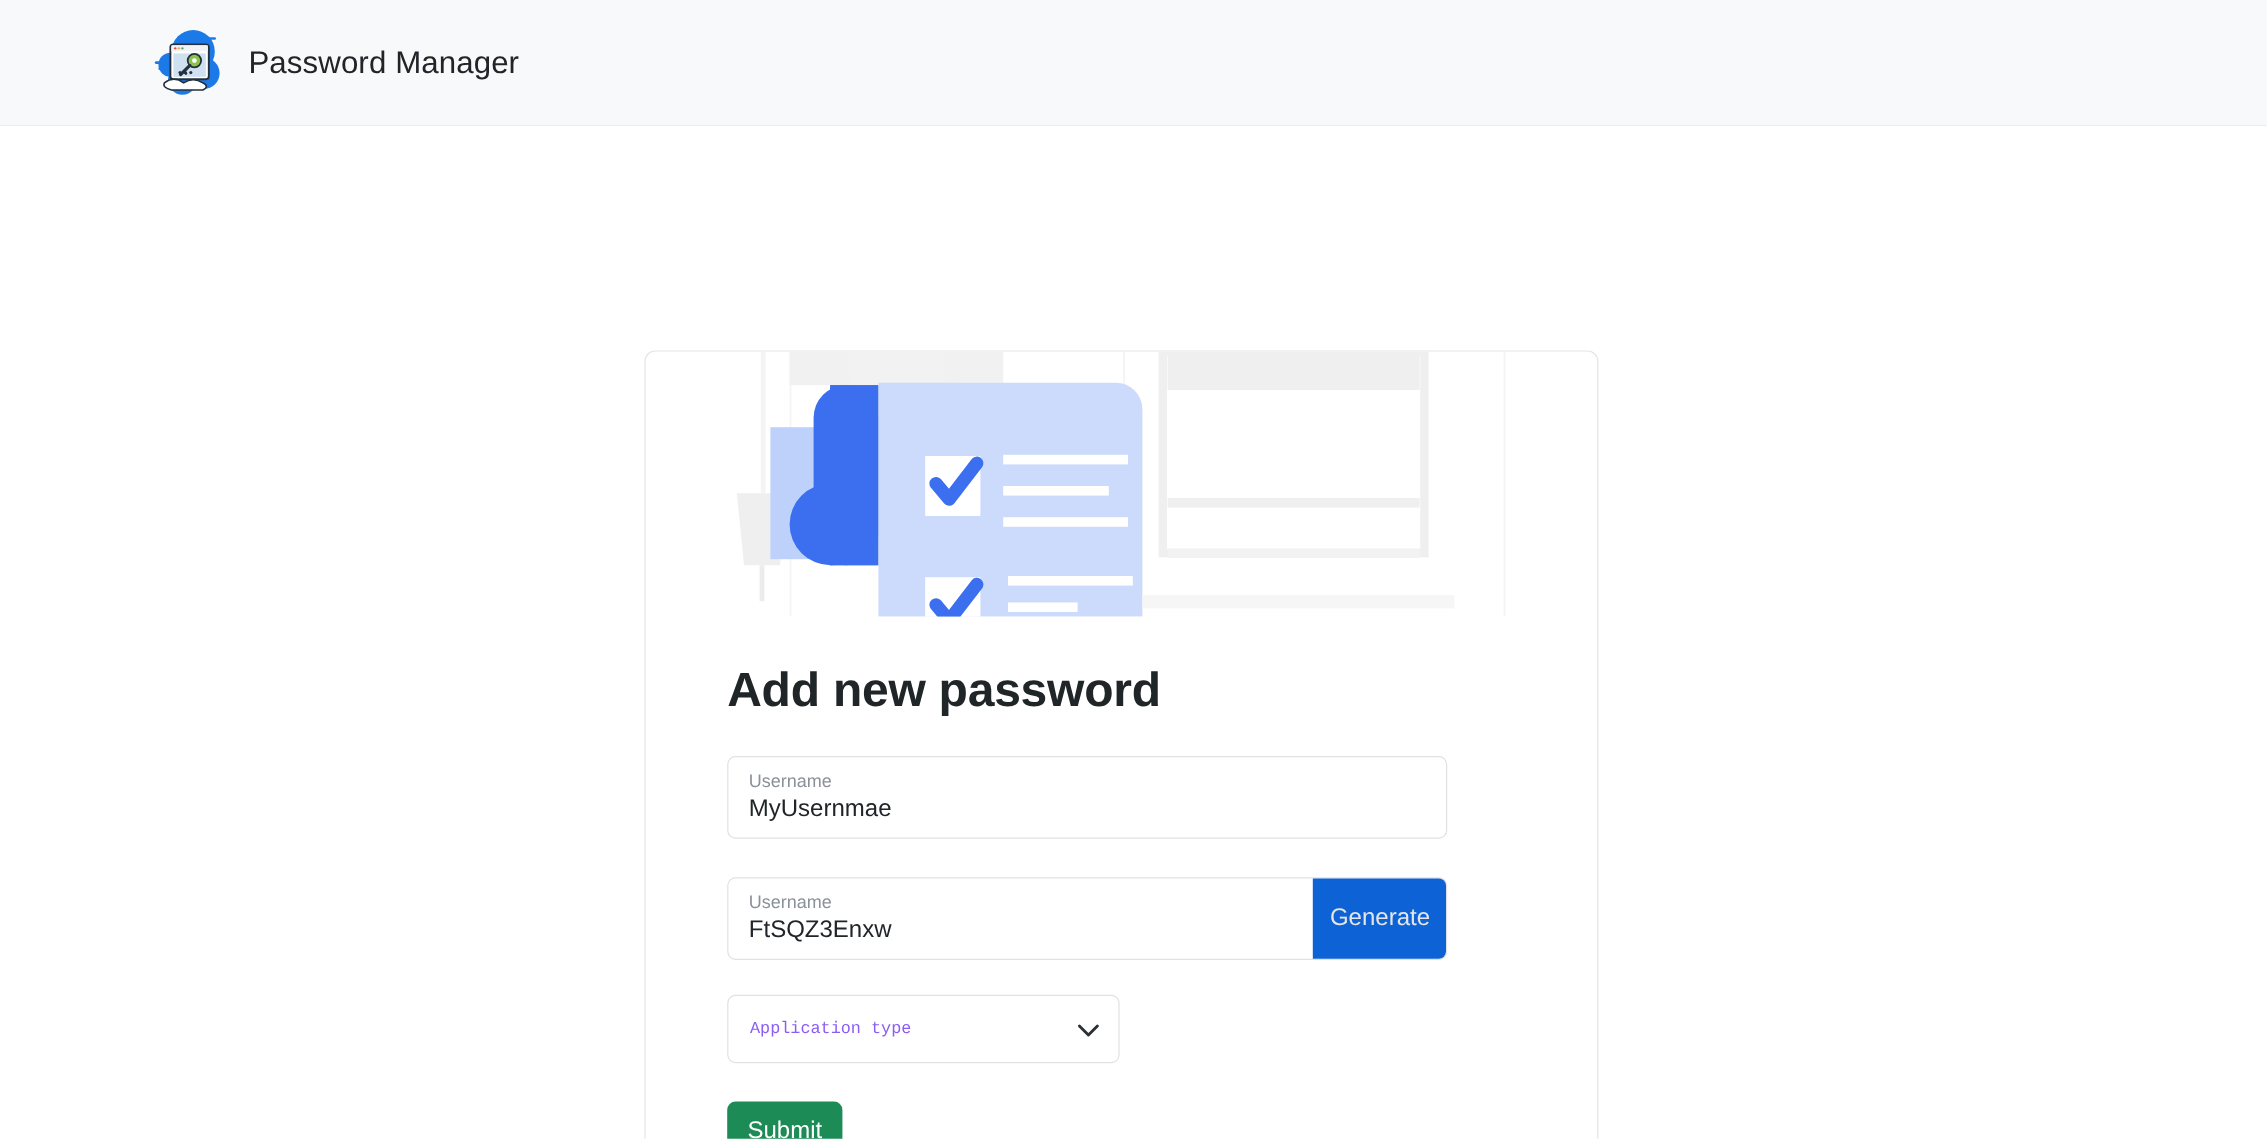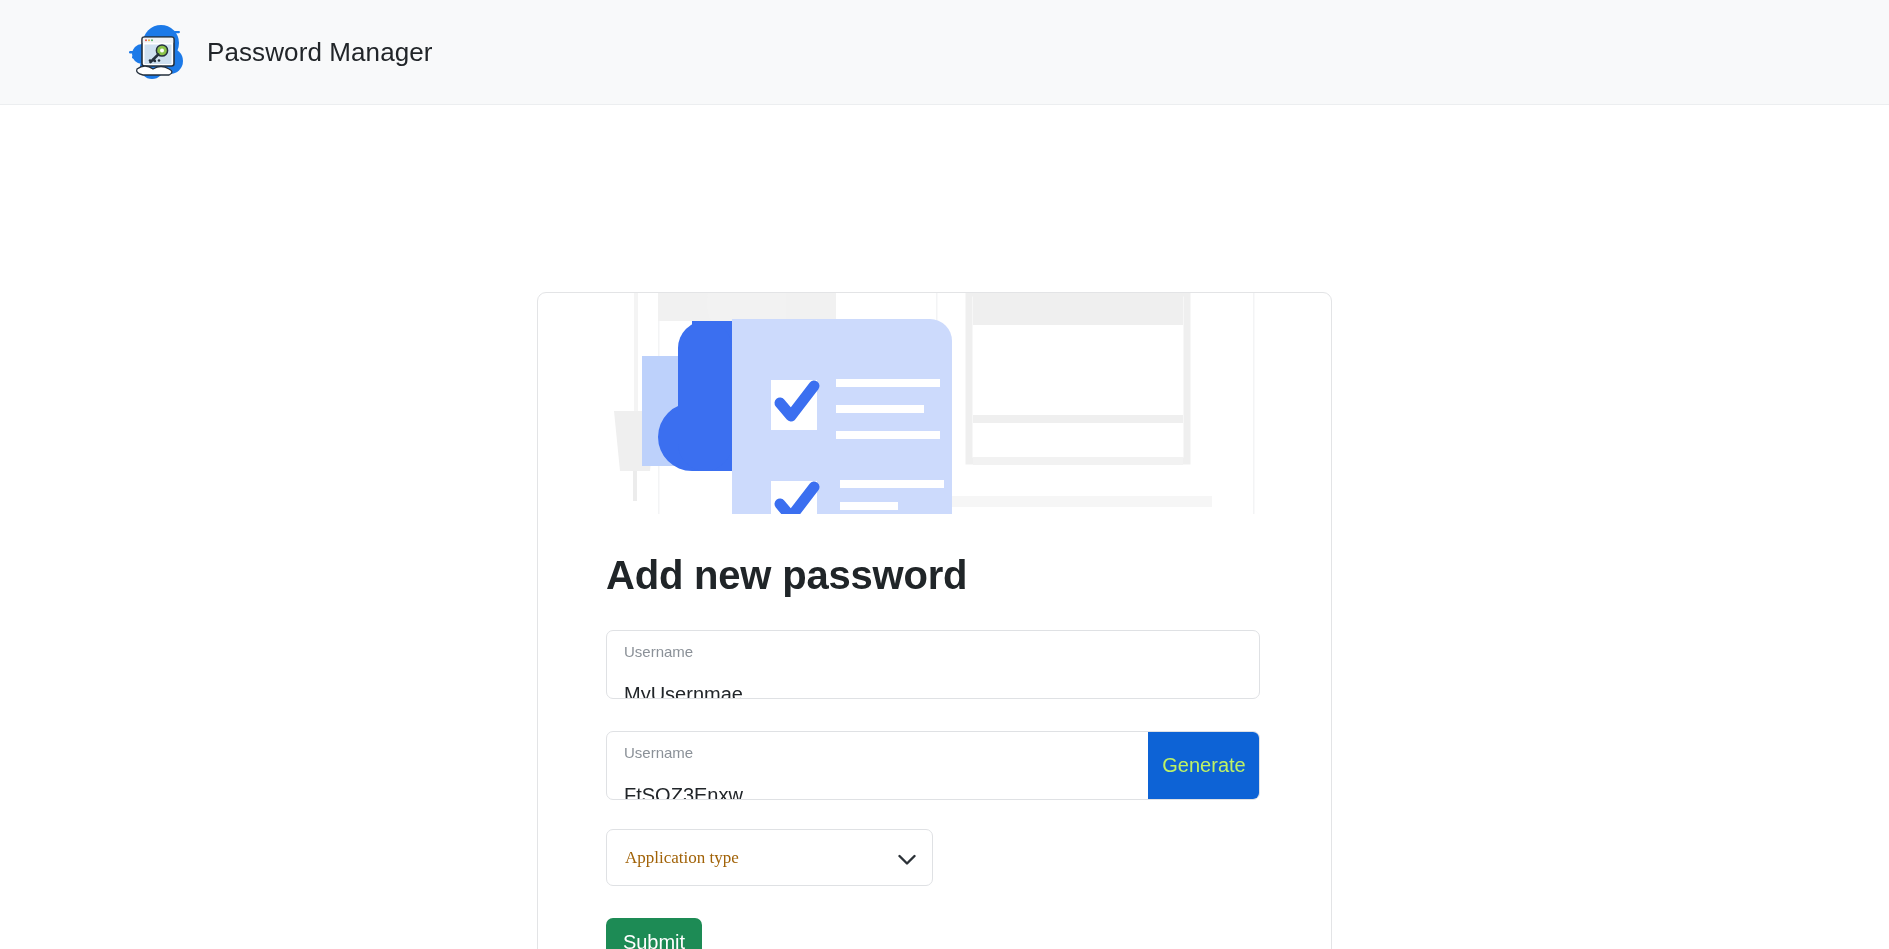--- a/index.html
+++ b/index.html
@@ -104,21 +104,21 @@
     letter-spacing: -0.2px;
   }
 
   .form-area {
     padding: 0 0 0 68px;
   }
 
   
   .field {
     position: relative;
-    width: 654px;
+    width: 600px;
     height: 69px;
     margin-top: 32px;
     border: 1px solid #dfe1e4;
     border-radius: 7px;
     background: #ffffff;
     display: flex;
     align-items: stretch;
     overflow: hidden;
   }
   .field-inner {
@@ -129,36 +129,36 @@
     flex-direction: column;
     justify-content: flex-start;
   }
   .field-label {
     font-size: 15px;
     color: #8b9198;
     line-height: 19px;
     pointer-events: none;
   }
   .field-value {
-    margin-top: 21px;
+    margin-top: 1px;
     font-size: 20px;
     color: #212529;
     line-height: 25px;
     background: transparent;
     border: 0;
     outline: none;
     padding: 0;
     width: 100%;
     font-family: "Liberation Sans", sans-serif;
   }
   .field-btn {
     flex: 0 0 auto;
     width: 112px;
     background: #0d63d6;
-    color: #bef264;
+    color: #e5e5e5;
     border: 0;
     font-size: 20px;
     font-family: "Liberation Sans", sans-serif;
     cursor: pointer;
     display: flex;
     align-items: center;
     justify-content: center;
     margin: -1px -1px -1px 0;
     border-radius: 0 7px 7px 0;
   }
@@ -172,23 +172,23 @@
   }
   .app-select {
     width: 100%;
     height: 100%;
     appearance: none;
     -webkit-appearance: none;
     background: #ffffff;
     border: 1px solid #dfe1e4;
     border-radius: 7px;
     padding: 0 44px 0 18px;
-    font-size: 17px;
-    color: #a16207;
-    font-family: Liberation Serif, serif;
+    font-size: 14px;
+    color: #8b5cf6;
+    font-family: Liberation Mono, monospace;
     cursor: pointer;
     outline: none;
   }
   .select-chevron {
     position: absolute;
     right: 17px;
     top: 50%;
     transform: translateY(-50%);
     pointer-events: none;
     width: 18px; height: 12px;

